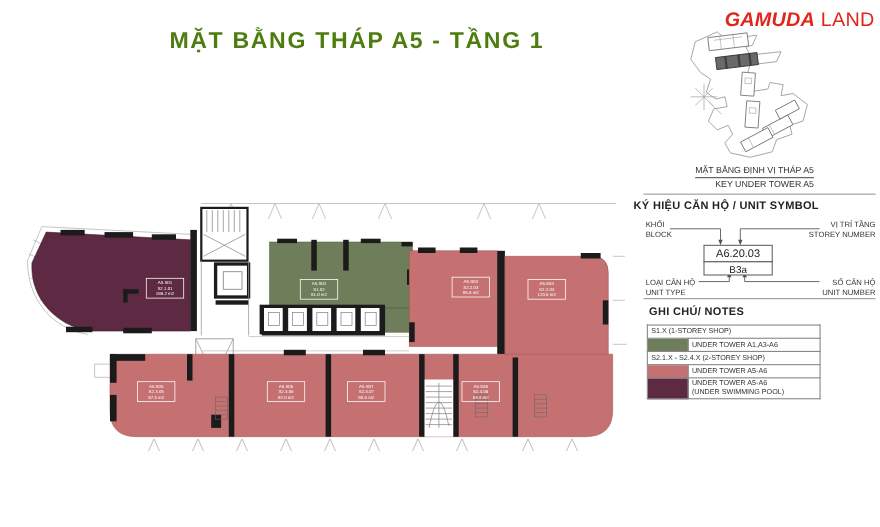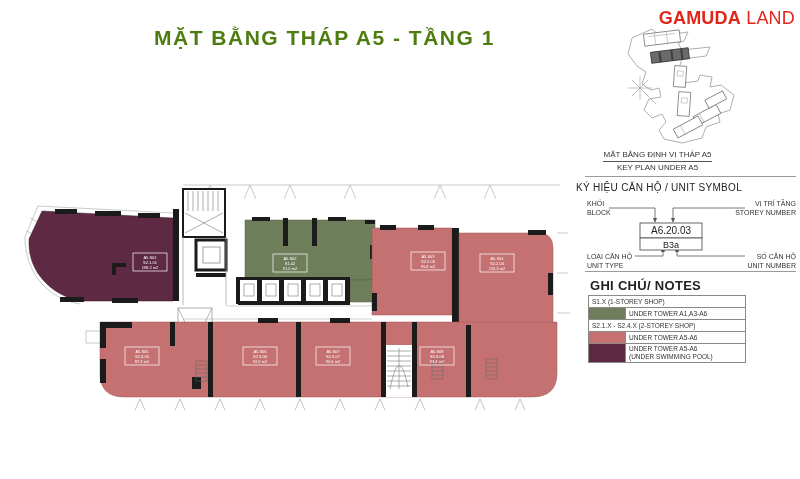--- a/index.html
+++ b/index.html
@@ -3,28 +3,28 @@
 <meta charset="utf-8">
 <style>
   html,body{margin:0;padding:0;background:#fff;}
   #stage{position:relative;width:800px;height:479px;background:#ffffff;overflow:hidden;
          font-family:"Liberation Sans",sans-serif;}
   .abs{position:absolute;}
   
   .title{left:154px;top:26px;font-size:21px;font-weight:bold;color:#4d7c0f;letter-spacing:1.5px;}
   .subtitle{left:155px;top:53px;font-size:15px;font-weight:bold;font-style:italic;color:#c48585;letter-spacing:.5px;}
   .brand{left:640px;top:8px;width:155px;text-align:right;font-size:18px;color:#e1251b;letter-spacing:.2px;white-space:nowrap;}
-  .brand b{font-weight:800;}
+  .brand b{font-weight:800;font-style:italic;}
   .brand span.light{font-weight:400;}
   
-  .kp-cap{left:575px;top:149px;width:165px;text-align:center;font-size:8px;color:#333;line-height:11px;}
+  .kp-cap{left:575px;top:149px;width:165px;text-align:right;font-size:8px;color:#333;line-height:11px;}
   .kp-cap .vi{display:inline-block;border-bottom:1px solid #555;padding-bottom:1px;}
   .rule{height:0;border-top:1px solid #9a9a9a;}
-  .us-title{left:553px;top:182px;width:212px;text-align:center;font-size:10px;font-weight:normal;color:#222;letter-spacing:.3px;}
-  .notes-title{left:590px;top:278px;font-size:13px;font-weight:bold;color:#222;letter-spacing:.3px;}
+  .us-title{left:576px;top:182px;width:212px;font-size:10px;font-weight:bold;color:#222;letter-spacing:.3px;}
+  .notes-title{left:590px;top:278px;font-size:10px;font-weight:bold;color:#222;letter-spacing:.3px;}
   table.legend{position:absolute;left:588px;top:295px;width:158px;border-collapse:collapse;font-size:6.5px;color:#333;}
   table.legend td{border:1px solid #888;padding:1px 3px;height:9px;line-height:8px;}
   table.legend td.sw{width:36px;padding:0;}
   svg text{font-family:"Liberation Sans",sans-serif;}
 </style>
 </head>
 <body>
 
 <div id="stage">
 
@@ -71,21 +71,21 @@
     <g stroke="#9a9a9a" stroke-width="0.6">
       <line x1="10" y1="54" x2="26" y2="70"></line>
         <line x1="26" y1="54" x2="10" y2="70"></line>
       <line x1="18" y1="50" x2="18" y2="74"></line>
         <line x1="6" y1="62" x2="30" y2="62"></line>
       <line x1="22" y1="66" x2="34" y2="78"></line>
     </g>
   </svg>
   <div class="abs kp-cap">
     <span class="vi">MẶT BẰNG ĐỊNH VỊ THÁP A5</span><br>
-    <span>KEY PLAN UNDER A5</span>
+    <span>KEY UNDER TOWER A5</span>
   </div>
 
   <div class="abs rule" style="left:585px;top:176px;width:211px;"></div>
 
   <div class="abs us-title">KÝ HIỆU CĂN HỘ / UNIT SYMBOL</div>
   <svg class="abs" style="left:585px;top:197px;" width="213" height="72" viewBox="0 0 213 72">
     <g font-size="7" fill="#333">
       <text x="2" y="9">KHỐI</text>
       <text x="2" y="18">BLOCK</text>
       <text x="211" y="9" text-anchor="end">VỊ TRÍ TẦNG</text>

